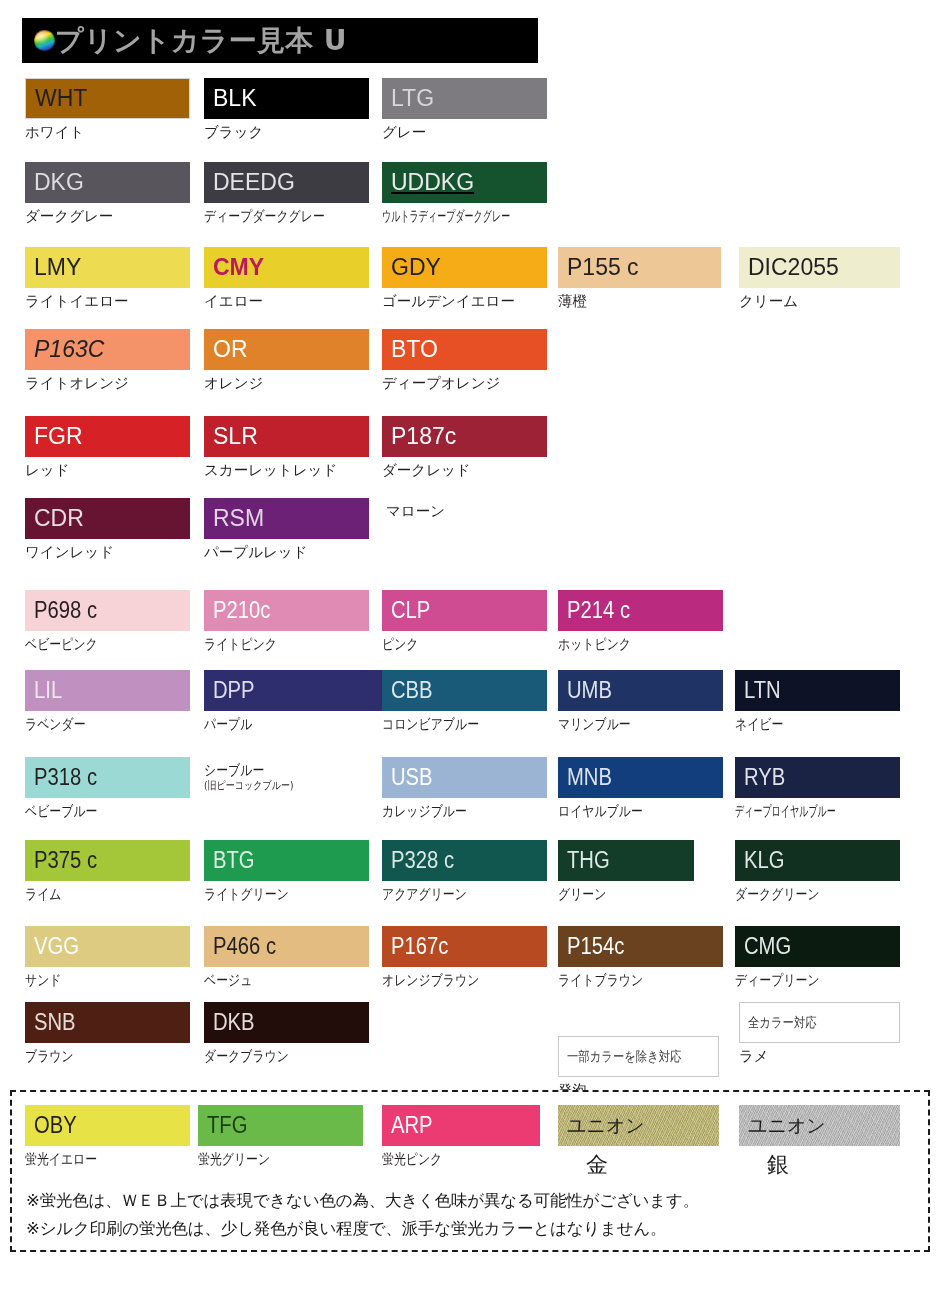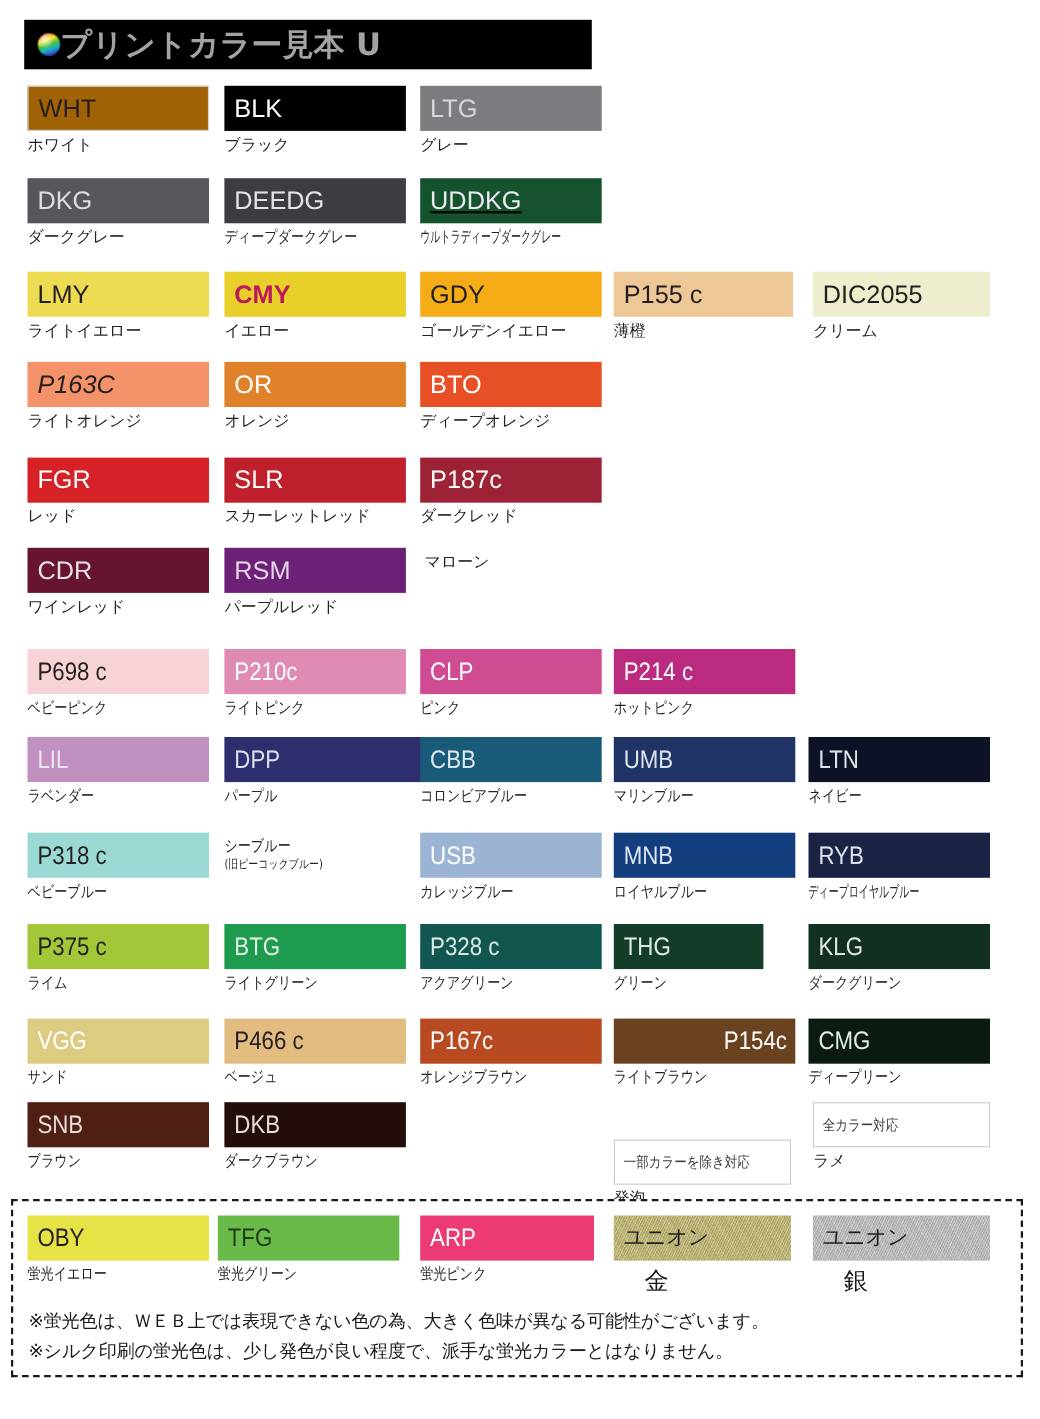--- a/index.html
+++ b/index.html
@@ -336,21 +336,21 @@
         </div>
         <div class="jp cond">ベージュ</div>
       </div>
       <div class="swatch" style="left: 382px; top: 926px; width: 165px;">
         <div class="chip" style="width: 165px; height: 41px; background: rgb(184, 74, 34);">
           <div class="code narrow" style="color: rgb(255, 255, 255);">P167c</div>
         </div>
         <div class="jp cond">オレンジブラウン</div>
       </div>
       <div class="swatch" style="left: 558px; top: 926px; width: 165px;">
-        <div class="chip" style="width: 165px; height: 41px; background: rgb(106, 66, 32); justify-content: flex-end;">
+        <div class="chip" style="width: 165px; height: 41px; background: rgb(106, 66, 32);">
           <div class="code narrow" style="color: rgb(255, 255, 255);">P154c</div>
         </div>
         <div class="jp cond">ライトブラウン</div>
       </div>
       <div class="swatch" style="left: 735px; top: 926px; width: 165px;">
         <div class="chip" style="width: 165px; height: 41px; background: rgb(11, 27, 15);">
           <div class="code narrow" style="color: rgb(227, 234, 228);">CMG</div>
         </div>
         <div class="jp cond">ディープリーン</div>
       </div>

